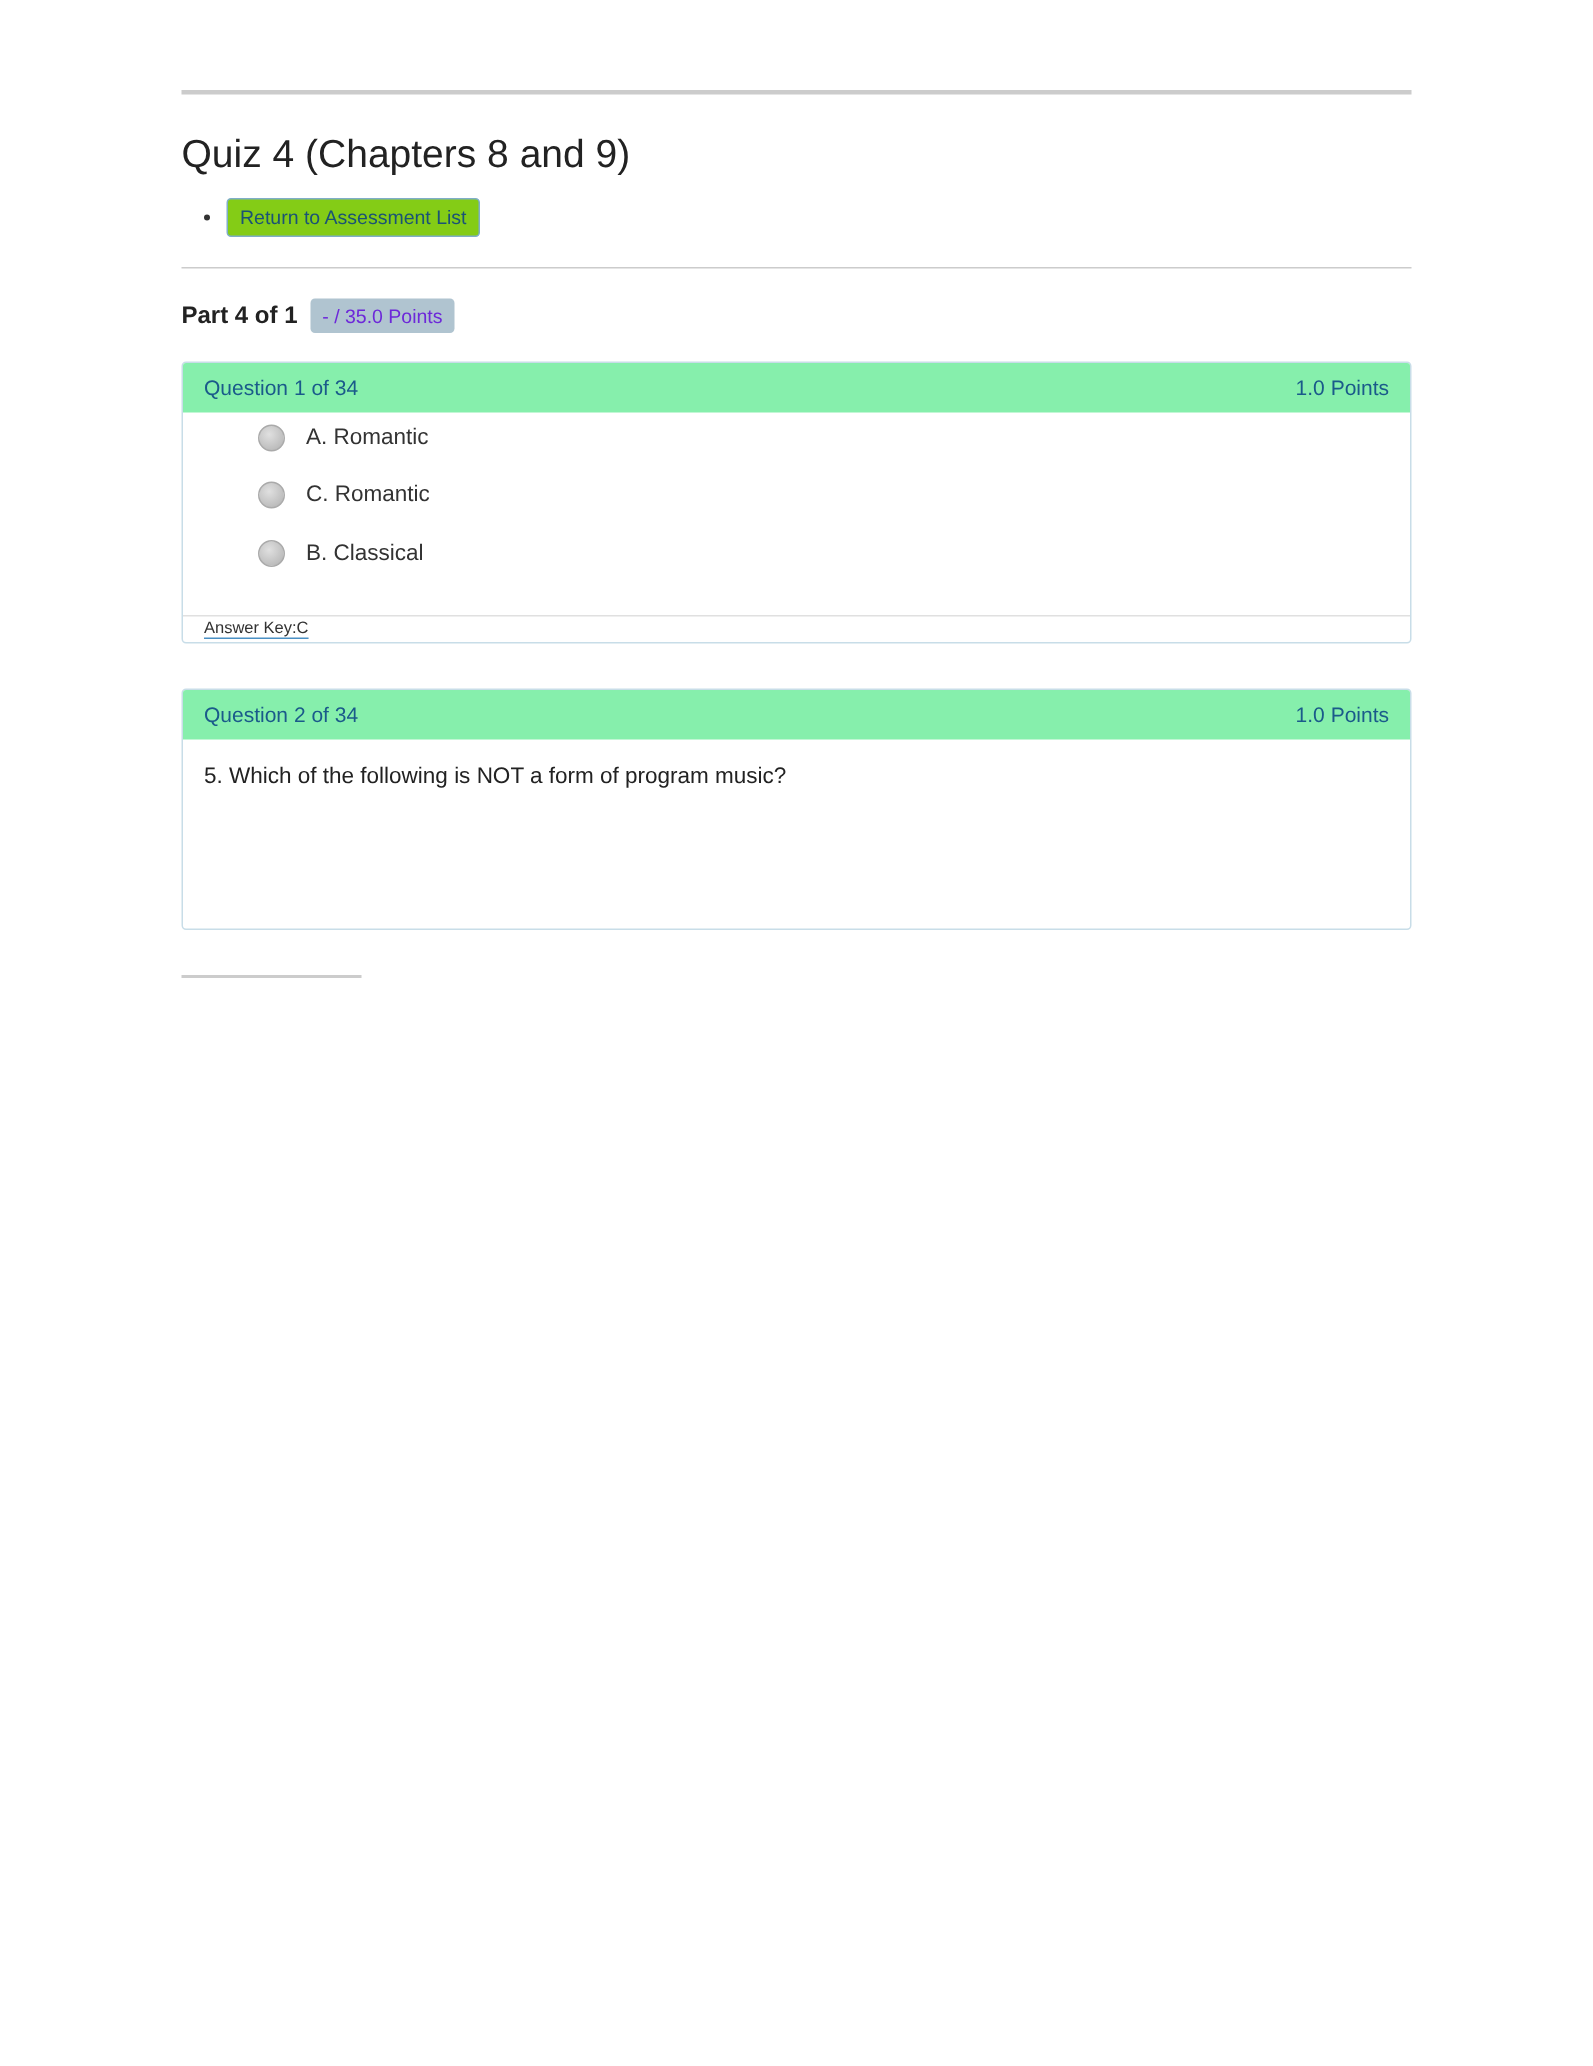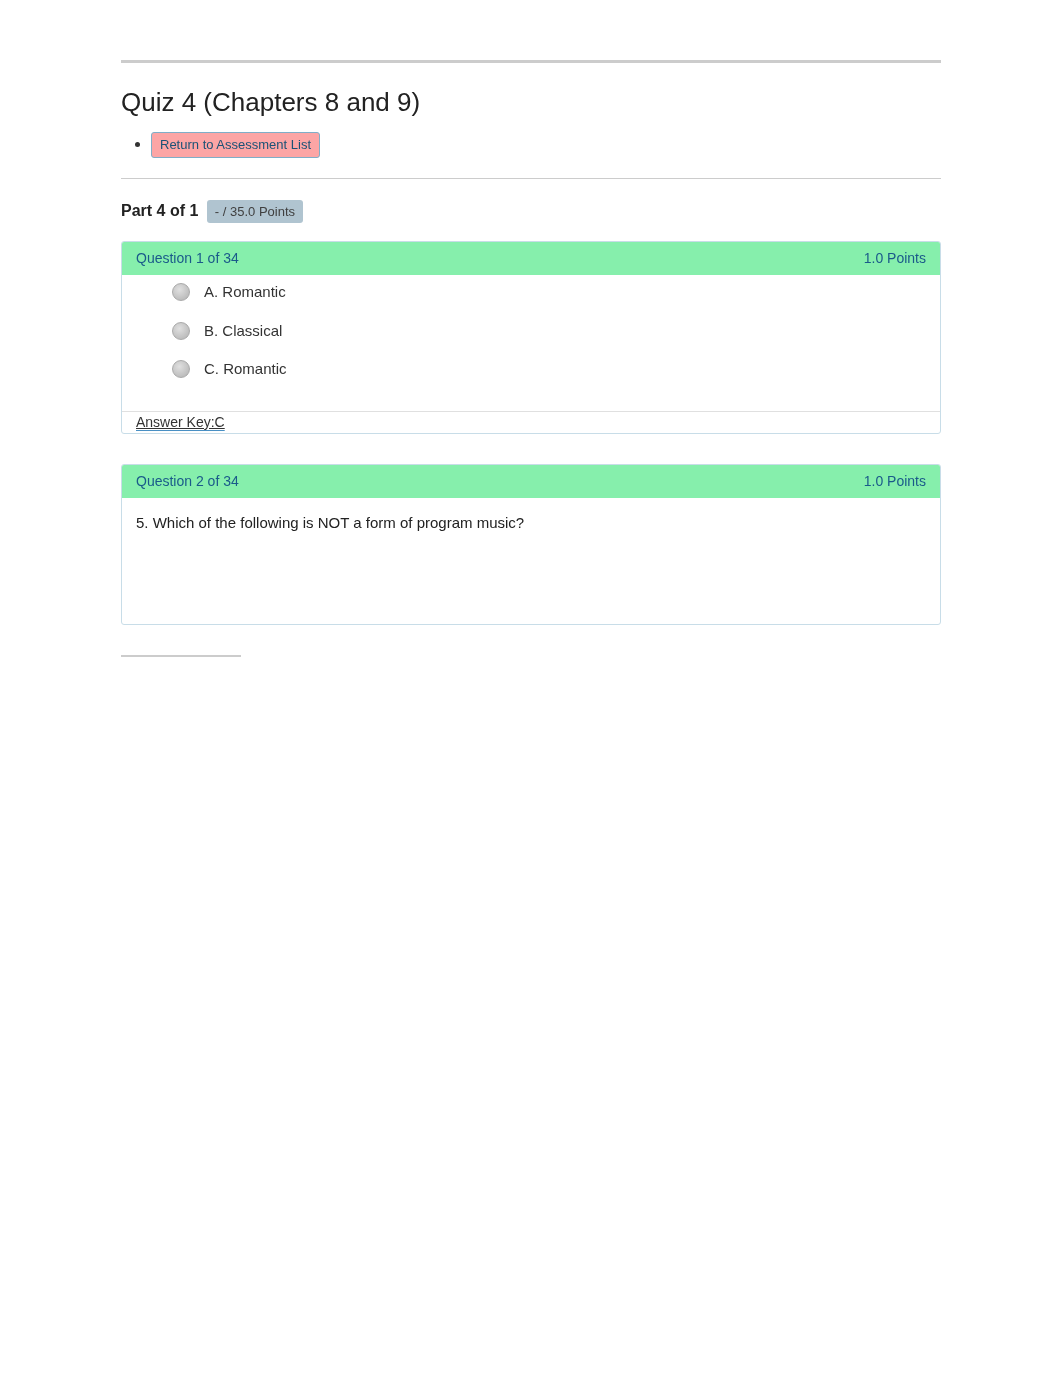--- a/index.html
+++ b/index.html
@@ -36,40 +36,40 @@
       padding-left: 30px;
       margin-bottom: 20px;
     }
 
     .nav-list li {
       margin-bottom: 4px;
     }
 
     .return-link {
       display: inline-block;
-      background-color: #fca5a5;
+      background-color: #84cc16;
       color: #1a5276;
       text-decoration: none;
       font-size: 13px;
       padding: 2px 8px;
       border-radius: 3px;
       border: 1px solid #7faec8;
     }
 
     .part-header {
       margin: 20px 0 18px 0;
       font-size: 16px;
       font-weight: bold;
       color: #222222;
     }
 
     .part-points-badge {
       display: inline-block;
       background-color: #b0c4d0;
-      color: #404040;
+      color: #6d28d9;
       font-size: 13px;
       font-weight: normal;
       padding: 2px 8px;
       border-radius: 3px;
       margin-left: 4px;
     }
 
     .question-block {
       margin-bottom: 30px;
       border: 1px solid #c8dde8;
@@ -121,24 +121,23 @@
       height: 18px;
       border-radius: 50%;
       background: radial-gradient(circle at 40% 35%, #e0e0e0, #b0b0b0);
       border: 1px solid #aaa;
       margin-right: 14px;
       flex-shrink: 0;
     }
 
     .answer-key-section {
       padding: 0 14px;
-      font-size: 14px;
+      font-size: 11px;
       color: #333;
       border-top: 1px solid #e0e0e0;
-      text-decoration: underline;
     }
 
     .answer-key-underline {
       text-decoration: underline;
       text-decoration-color: #4a90c4;
       text-underline-offset: 3px;
     }
 
     .divider-line {
       border: none;
@@ -180,25 +179,25 @@
     </div>
 
 
     <ul class="answer-options">
       <li>
         <span class="radio-circle"></span>
         <span>A. Romantic</span>
       </li>
       <li>
         <span class="radio-circle"></span>
-        <span>B. Classical</span>
+        <span>C. Romantic</span>
       </li>
       <li>
         <span class="radio-circle"></span>
-        <span>C. Romantic</span>
+        <span>B. Classical</span>
       </li>
     </ul>
 
     <div class="answer-key-section">
       <span class="answer-key-underline">Answer Key:C</span>
     </div>
   </div>
 
   <div class="question-block">
     <div class="question-header">

